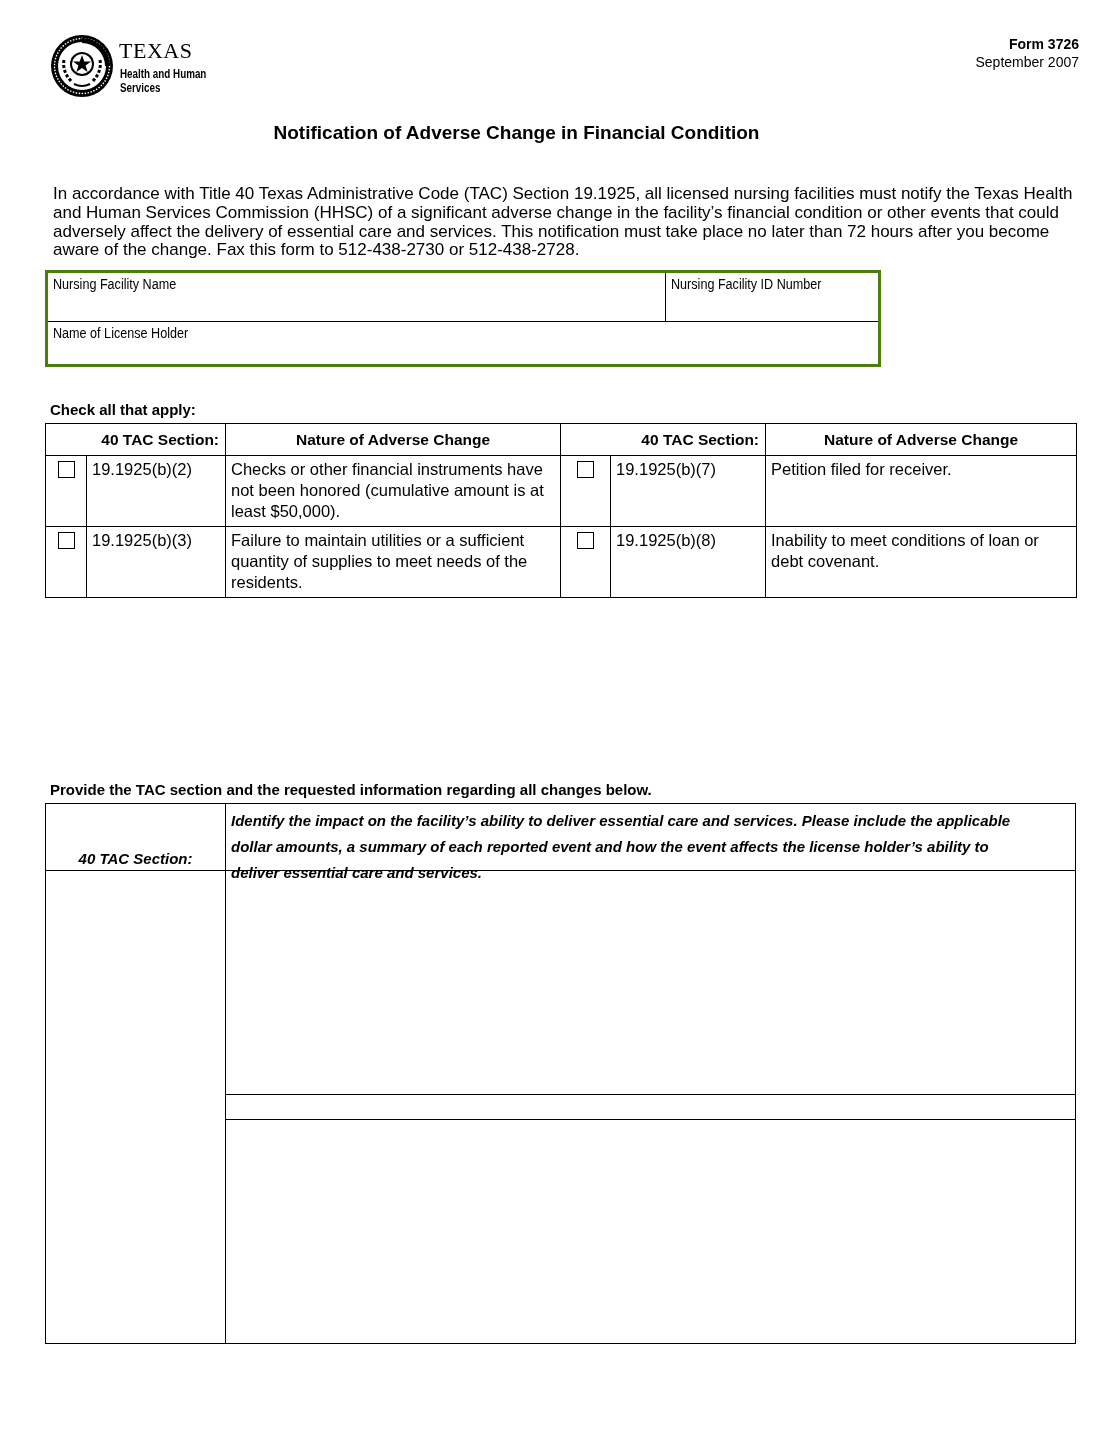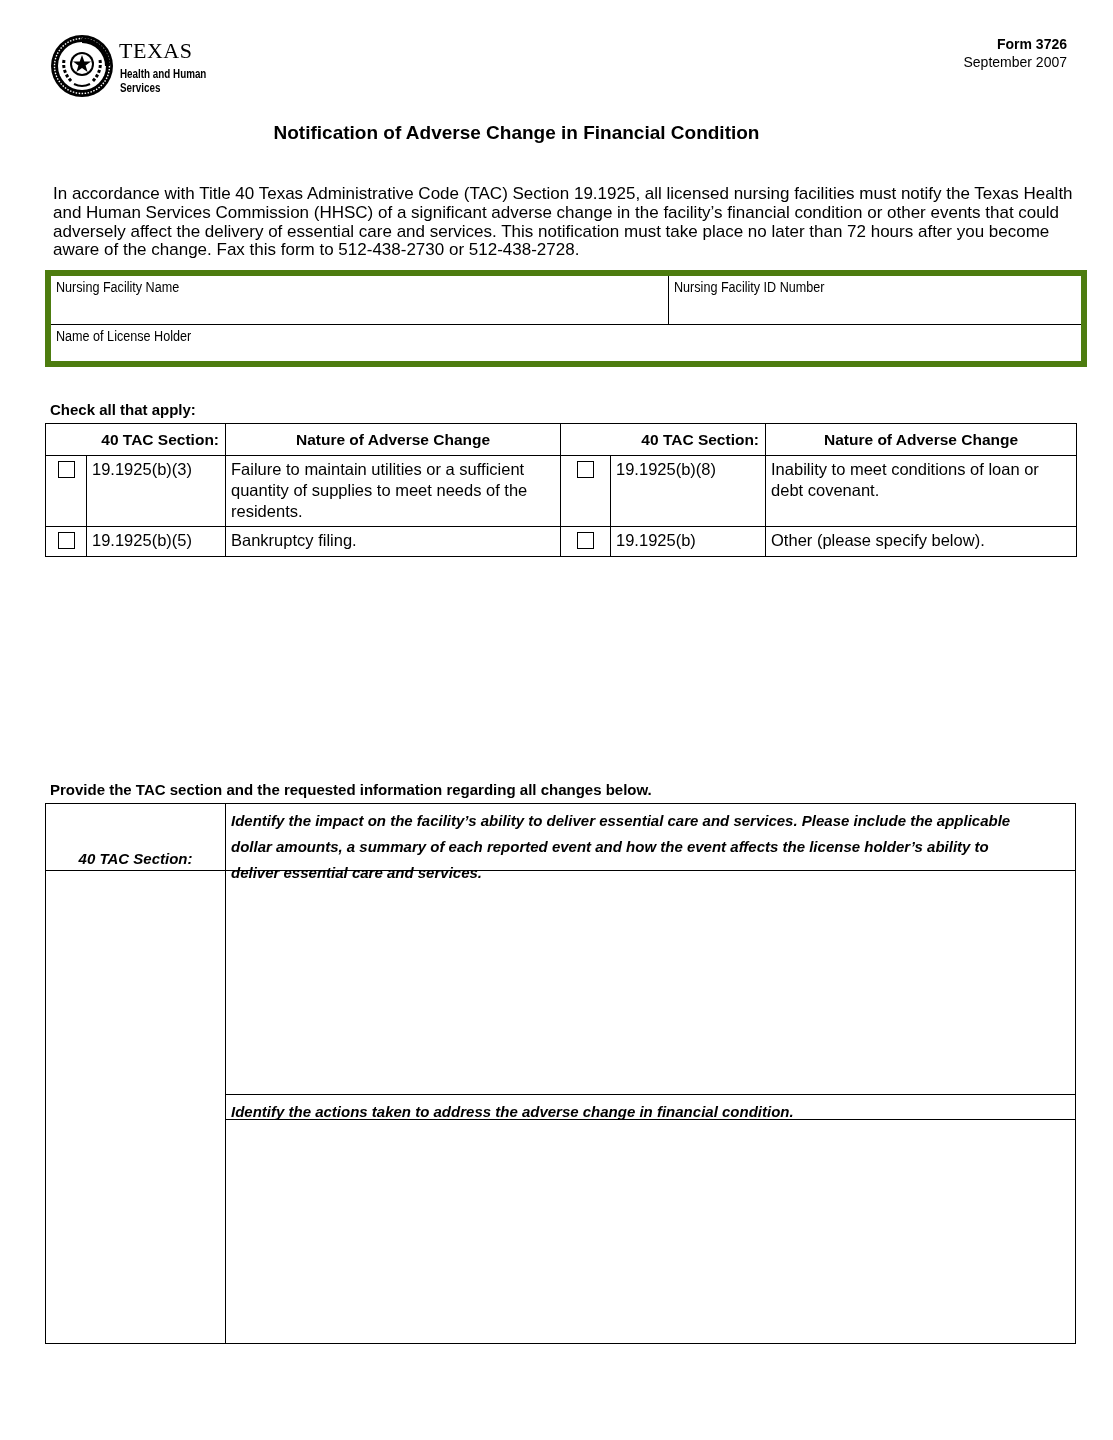--- a/index.html
+++ b/index.html
@@ -9,29 +9,29 @@
     }
     .abs { position: absolute; }
 
     
     .logo { left: 50px; top: 34px; width: 180px; height: 66px; }
     .logo-seal { position: absolute; left: 0; top: 0; width: 64px; height: 64px; }
     .logo-texas { position: absolute; left: 69px; top: 6px; font-family: "Liberation Serif", serif; font-size: 22px; letter-spacing: 0.5px; line-height: 1; }
     .logo-sub { position: absolute; left: 70px; top: 33px; font-size: 12px; font-weight: bold; line-height: 14px; transform: scaleX(0.82); transform-origin: left top; white-space: nowrap; }
 
     
-    .form-id { right: 46px; top: 35px; text-align: right; font-size: 14px; line-height: 18px; }
+    .form-id { right: 34px; top: 35px; text-align: right; font-size: 14px; line-height: 18px; }
     .form-id .num { font-weight: bold; }
 
     .title { left: 0; width: 1033px; top: 122px; text-align: center; font-size: 19px; font-weight: bold; }
 
     .intro { left: 53px; top: 185px; width: 1030px; font-size: 17px; line-height: 18.8px; }
 
     
-    .idbox { left: 45px; top: 270px; width: 1042px; height: 97px; border: 6px solid #4d7c0f; box-sizing: border-box; }
+    .idbox { left: 45px; top: 270px; width: 836px; height: 97px; border: 3px solid #4d7c0f; box-sizing: border-box; }
     .idbox .cell { position: absolute; font-size: 14px; transform: scaleX(0.9); transform-origin: left top; white-space: nowrap; }
     .field-input { position: absolute; border: none; background: transparent; font-family: "Liberation Sans", sans-serif; font-size: 14px; outline: none; }
 
     .section-label { font-size: 15px; font-weight: bold; }
 
     
     table.checklist { position: absolute; left: 45px; top: 423px; width: 1031px; border-collapse: collapse; table-layout: fixed; }
     table.checklist td, table.checklist th { border: 1px solid #000; vertical-align: top; padding: 0; font-size: 16.5px; line-height: 21px; }
     table.checklist th { font-weight: bold; font-size: 15.5px; height: 31px; vertical-align: middle; }
     table.checklist th.tac { text-align: right; padding-right: 6px; }
@@ -108,45 +108,44 @@
     <tr>
       <th colspan="2" class="tac">40 TAC Section:</th>
       <th>Nature of Adverse Change</th>
       <th colspan="2" class="tac">40 TAC Section:</th>
       <th>Nature of Adverse Change</th>
     </tr>
   </thead>
   <tbody>
     <tr style="height:71px">
       <td class="cbx-cell"><span class="cbx"></span></td>
+      <td class="sec-cell">19.1925(b)(2)</td>
+      <td class="nat-cell">Checks or other financial instruments have not been honored (cumulative amount is at least $50,000).</td>
+      <td class="cbx-cell"><span class="cbx"></span></td>
+      <td class="sec-cell">19.1925(b)(7)</td>
+      <td class="nat-cell">Petition filed for receiver.</td>
+    </tr>
+    <tr style="height:71px">
+      <td class="cbx-cell"><span class="cbx"></span></td>
       <td class="sec-cell">19.1925(b)(3)</td>
       <td class="nat-cell">Failure to maintain utilities or a sufficient quantity of supplies to meet needs of the residents.</td>
       <td class="cbx-cell"><span class="cbx"></span></td>
       <td class="sec-cell">19.1925(b)(8)</td>
       <td class="nat-cell">Inability to meet conditions of loan or debt covenant.</td>
-    </tr>
-    <tr style="height:30px">
-      <td class="cbx-cell"><span class="cbx"></span></td>
-      <td class="sec-cell">19.1925(b)(5)</td>
-      <td class="nat-cell">Bankruptcy filing.</td>
-      <td class="cbx-cell"><span class="cbx"></span></td>
-      <td class="sec-cell">19.1925(b)</td>
-      <td class="nat-cell">Other (please specify below).</td>
     </tr>
   </tbody>
 </table>
 
 <div class="abs section-label" style="left:50px; top:781px;">Provide the TAC section and the requested information regarding all changes below.</div>
 
 <div class="abs details">
   <div class="vline"></div>
   <div class="hline" style="top:66px;"></div>
   <div class="hline2" style="top:290px;"></div>
   <div class="hline2" style="top:315px;"></div>
 
   <div class="hdr" style="left:0; width:179px; top:42px; text-align:center;">40 TAC Section:</div>
   <div class="hdr" style="left:185px; top:4px; width:790px;">Identify the impact on the facility’s ability to deliver essential care and services. Please include the applicable dollar amounts, a summary of each reported event and how the event affects the license holder’s ability to deliver essential care and services.</div>
-  <div class="hdr" style="left:185px; top:295px; width:840px;">Identify the actions taken to address the adverse change in financial condition.</div>
 
   <textarea style="left: 4px; top: 70px; width: 170px; height: 464px;" value=""></textarea>
   <textarea style="left: 184px; top: 70px; width: 840px; height: 216px;" value=""></textarea>
   <textarea style="left: 184px; top: 319px; width: 840px; height: 216px;" value=""></textarea>
 </div>
 
 </body></html>

